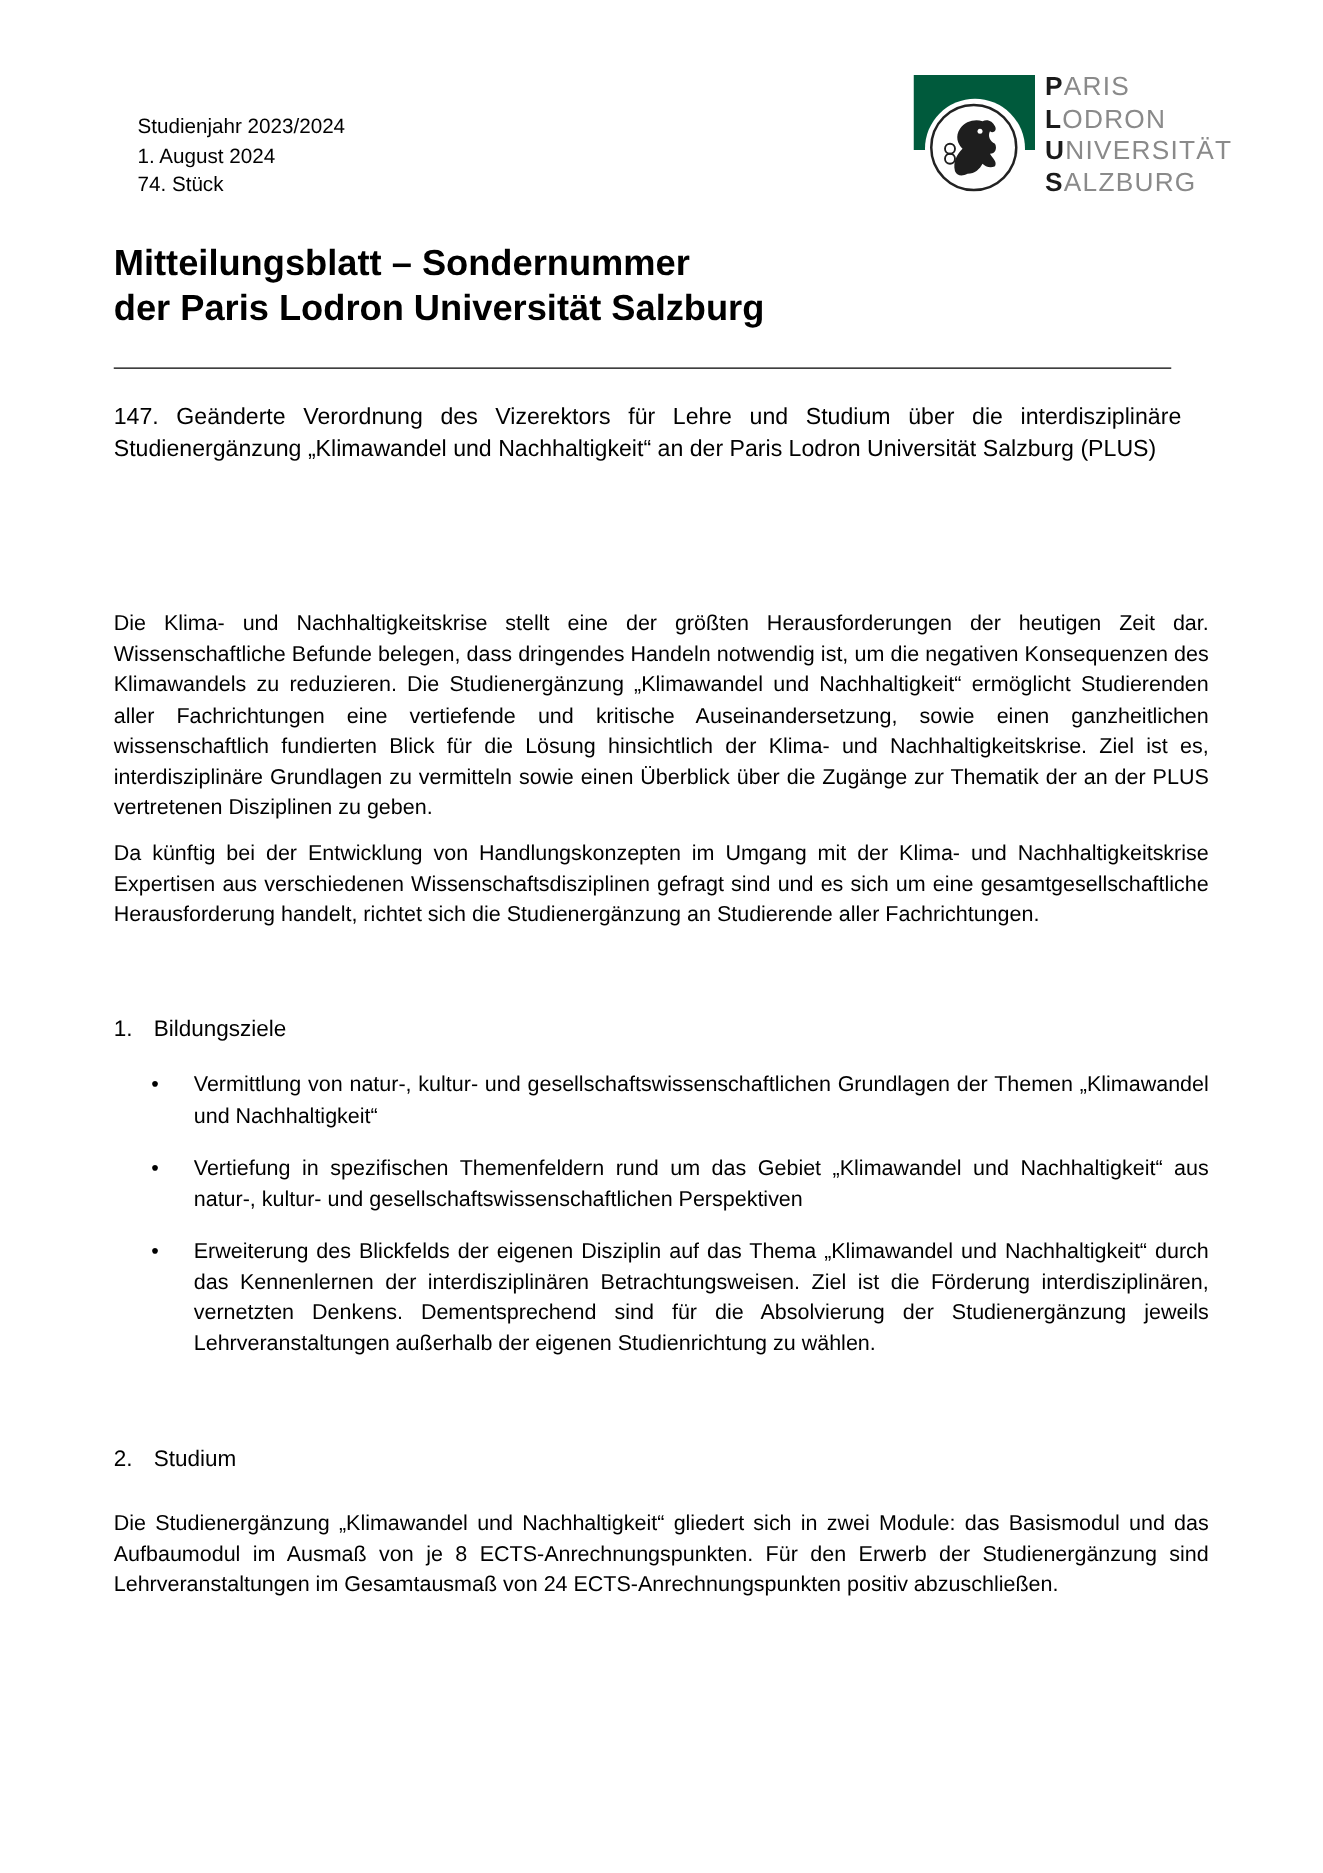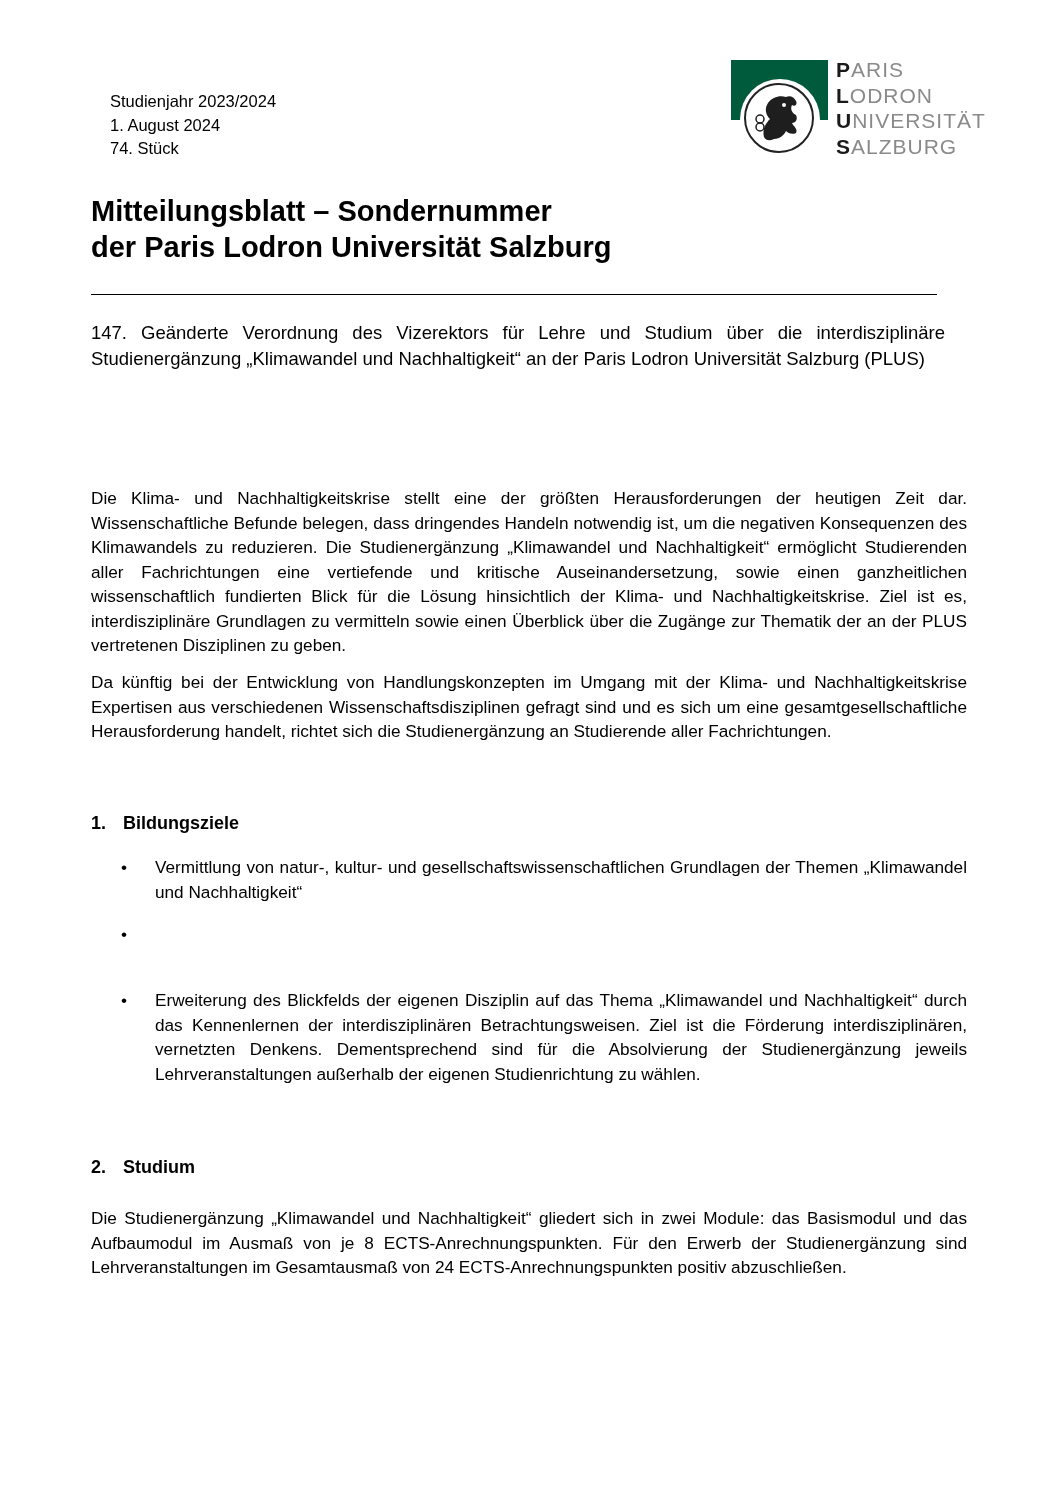--- a/index.html
+++ b/index.html
@@ -17,21 +17,21 @@
                  letter-spacing: 1px; color: #8a8a8a; }
     .logo-text b { color: #1a1a1a; font-weight: bold; }
     .title { position: absolute; left: 91px; top: 193px; font-size: 29px; font-weight: bold; line-height: 36px; }
     .rule { position: absolute; left: 91px; top: 294px; width: 846px; height: 0; border-top: 1.5px solid #000; }
     .subhead { position: absolute; left: 91px; top: 320px; width: 854px; font-size: 18.5px; font-weight: normal;
                line-height: 26px; text-align: justify; text-align-last: left; }
     .para { position: absolute; left: 91px; width: 876px; font-size: 17.2px; line-height: 24.5px;
             text-align: justify; text-align-last: left; }
     .p1 { top: 451px; margin-top: 35px; }
     .p2 { top: 670px; }
-    .section { position: absolute; left: 91px; font-size: 18px; font-weight: bold; }
+    .section { position: absolute; left: 91px; font-size: 18px; font-weight: normal; }
     .s1 { top: 813px; }
     .s2 { top: 1157px; }
     .section .num { display: inline-block; width: 32px; }
     .bullets { position: absolute; left: 91px; width: 876px; font-size: 17.2px; line-height: 24.5px; }
     .bullet { position: relative; padding-left: 64px; text-align: justify; text-align-last: left; }
     .bullet .dot { position: absolute; left: 30px; top: 0; }
     .b1 { top: 855px; }
     .b2 { top: 922px; }
     .b3 { top: 988px; }
     .p3 { top: 1206px; }
@@ -82,20 +82,21 @@
 
 <div class="bullets b1">
   <div class="bullet">
     <span class="dot">•</span>
     <span>Vermittlung von natur-, kultur- und gesellschaftswissenschaftlichen Grundlagen der Themen „Klimawandel und Nachhaltigkeit“</span>
   </div>
 </div>
 <div class="bullets b2">
   <div class="bullet">
     <span class="dot">•</span>
+    <span>Vertiefung in spezifischen Themenfeldern rund um das Gebiet „Klimawandel und Nachhaltigkeit“ aus natur-, kultur- und gesellschaftswissenschaftlichen Perspektiven</span>
   </div>
 </div>
 <div class="bullets b3">
   <div class="bullet">
     <span class="dot">•</span>
     <span>Erweiterung des Blickfelds der eigenen Disziplin auf das Thema „Klimawandel und Nachhaltigkeit“ durch das Kennenlernen der interdisziplinären Betrachtungsweisen. Ziel ist die Förderung interdisziplinären, vernetzten Denkens. Dementsprechend sind für die Absolvierung der Studienergänzung jeweils Lehrveranstaltungen außerhalb der eigenen Studienrichtung zu wählen.</span>
   </div>
 </div>
 
 <div class="section s2">

